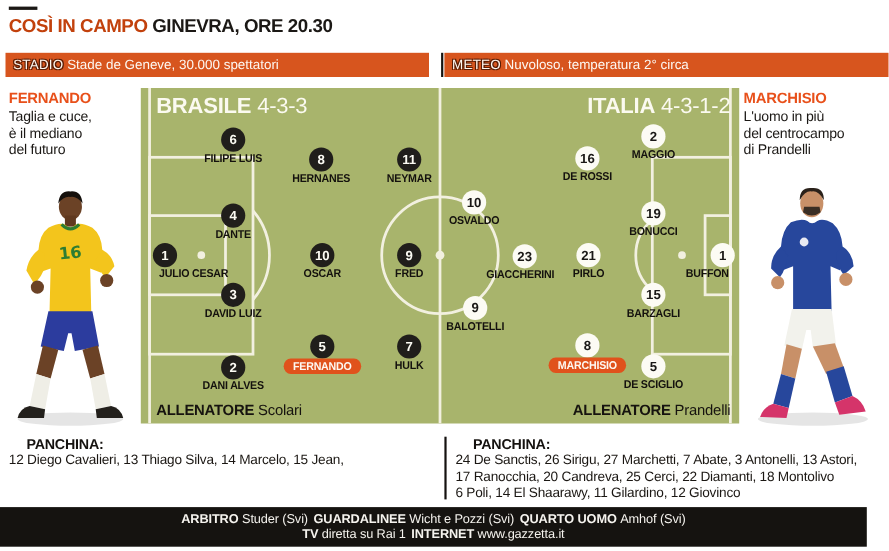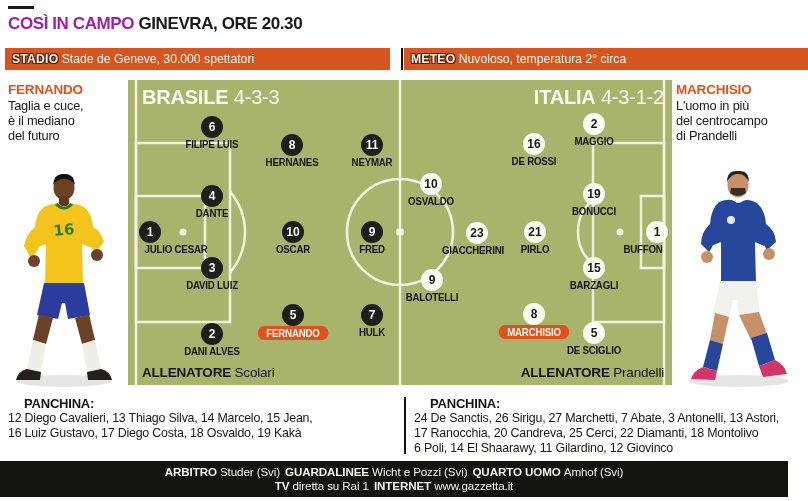--- a/index.html
+++ b/index.html
@@ -4,25 +4,25 @@
 <style>
   * { margin:0; padding:0; box-sizing:border-box; }
   html,body { background:#ffffff; }
   body { font-family:"Liberation Sans","DejaVu Sans",sans-serif; }
   .canvas { position:relative; width:808px; height:501px; background:#ffffff; overflow:hidden; }
   .abs { position:absolute; }
 
   
   .top-rule { left:8px; top:6px; width:26px; height:3px; background:#1b1815; }
   .page-title { left:8px; top:14px; font-size:17px; font-weight:900; letter-spacing:-0.4px; color:#1b1815; white-space:nowrap; }
-  .page-title .hl { color:#a21caf;text-align:right; }
+  .page-title .hl { color:#c2410c;text-align:right; }
 
   
   .info-bar { top:48px; height:22px; background:#d7551e; color:#fdf8f2; font-size:12.2px; line-height:22px; white-space:nowrap; padding-left:7px; }
-  .info-bar .lbl { font-weight:700; letter-spacing:0.2px;
+  .info-bar .lbl { font-weight:400; letter-spacing:0.2px;
     text-shadow:1px 1px 0 #571d05,-1px 1px 0 #571d05,1px -1px 0 #571d05,-1px -1px 0 #571d05;text-align:right; }
   .bar-divider { left:401px; top:48px; width:2px; height:22px; background:#15120f; }
   .bench-divider { left:404px; top:397px; width:2px; height:57px; background:#15120f; }
 
   
   .side-title { font-size:13.5px; font-weight:900; color:#e8501a; letter-spacing:-0.2px; }
   .side-text { font-size:12.8px; line-height:15px; color:#1b1815; letter-spacing:-0.2px; }
 
   
   .pitch { left:128px; top:80px; width:544px; height:305px; background:#a8b46c; }
@@ -232,21 +232,20 @@
     <path d="M76,147 L96,144 L104,166 L88,172 Z" fill="#c89068"></path>
     <path d="M47,172 L60,176 L54,203 L40,199 Z" fill="#27479c"></path>
     <path d="M88,170 L104,165 L112,192 L96,198 Z" fill="#27479c"></path>
     <path d="M40,199 L54,203 L52,212 L28,211 Q31,202 40,199 Z" fill="#d5346a"></path>
     <path d="M96,198 L112,192 Q121,196 124,206 L100,209 Z" fill="#d5346a"></path>
   </svg>
 
   <div class="abs" style="left:8px;top:396px;">
     <div class="bench-title">PANCHINA:</div>
     <div class="bench-line">12 Diego Cavalieri, 13 Thiago Silva, 14 Marcelo, 15 Jean,</div>
-    <div class="bench-line">16 Luiz Gustavo, 17 Diego Costa, 18 Osvaldo, 19 Kakà</div>
   </div>
 
   <div class="abs bench-divider"></div>
 
   <div class="abs" style="left:414px;top:396px;">
     <div class="bench-title">PANCHINA:</div>
     <div class="bench-line">24 De Sanctis, 26 Sirigu, 27 Marchetti, 7 Abate, 3 Antonelli, 13 Astori,</div>
     <div class="bench-line">17 Ranocchia, 20 Candreva, 25 Cerci, 22 Diamanti, 18 Montolivo</div>
     <div class="bench-line">6 Poli, 14 El Shaarawy, 11 Gilardino, 12 Giovinco</div>
   </div>

